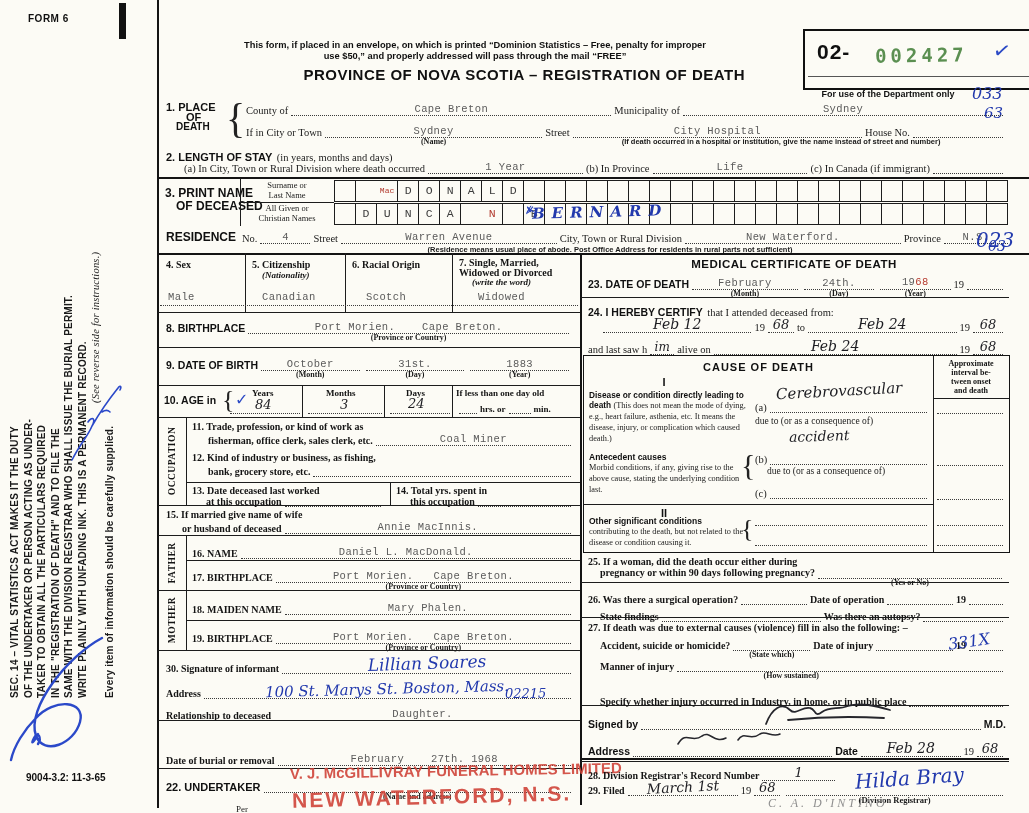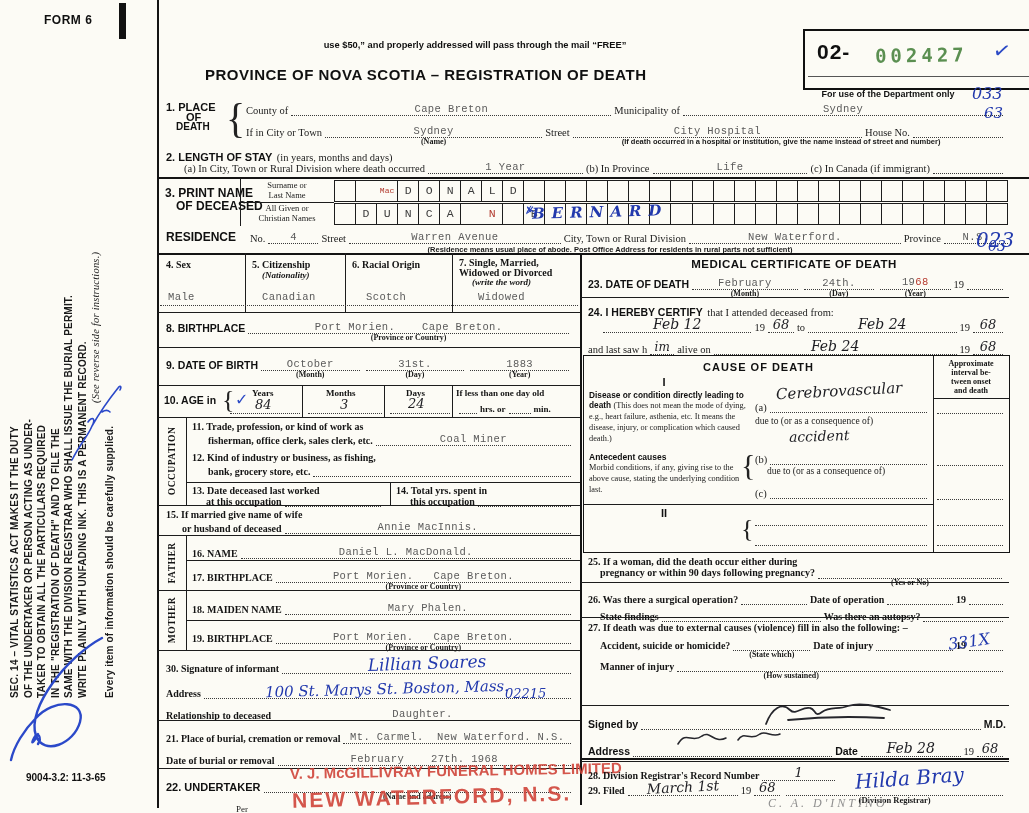--- a/index.html
+++ b/index.html
@@ -58,21 +58,21 @@
         white-space:nowrap;opacity:.9;}
   .brace{font-family:"Liberation Serif",serif;font-weight:200;color:#222;line-height:1;}
   .cap8{font-family:"Liberation Sans",sans-serif;font-weight:bold;font-size:7.5px;color:#181818;white-space:nowrap;}
   .pencil{font-family:Liberation Serif, serif;font-style:italic;color:#8f8f8f;letter-spacing:3px;margin-left:16px;}
 </style>
 </head>
 <body>
 
 <div class="page">
 
-  <div class="abs sansb" style="left:44px;top:13px;font-size:12px;letter-spacing:.5px">FORM 6</div>
+  <div class="abs sansb" style="left:28px;top:13px;font-size:10px;letter-spacing:.5px">FORM 6</div>
   <div class="abs" style="left:119px;top:3px;width:7px;height:36px;background:#111"></div>
 
   <div class="rotwrap">
     <div class="sb ind">SEC. 14 – VITAL STATISTICS ACT MAKES IT THE DUTY</div>
     <div class="sb ind">OF THE UNDERTAKER OR PERSON ACTING AS UNDER-</div>
     <div class="sb ind">TAKER TO OBTAIN ALL THE PARTICULARS REQUIRED</div>
     <div class="sb ind">IN THE "REGISTRATION OF DEATH" AND TO FILE THE</div>
     <div class="sb ind">SAME WITH THE DIVISION REGISTRAR WHO SHALL ISSUE THE BURIAL PERMIT.</div>
     <div class="sb ind">WRITE PLAINLY WITH UNFADING INK. THIS IS A PERMANENT RECORD.</div>
     <div class="sb it">(See reverse side for instructions.)</div>
@@ -85,23 +85,24 @@
 
   <svg class="abs" style="left:4px;top:626px" width="120" height="142" viewBox="0 0 120 142">
     <path d="M98 12 C 64 30, 22 82, 32 110 C 40 130, 70 118, 76 96 C 82 74, 50 72, 32 92 C 20 104, 10 120, 7 134 M34 108 C 30 116, 26 120, 30 112 C 34 104, 38 112, 34 118" fill="none" stroke="#2b49c9" stroke-width="2.4" stroke-linecap="round"></path>
   </svg>
 
   <div class="abs sansb" style="left:26px;top:772px;font-size:10px">9004-3.2: 11-3-65</div>
 
   <div class="vr2" style="left:157px;top:0;height:808px"></div>
 
   <div class="abs sansb" style="left:205px;top:40px;width:540px;text-align:center;font-size:9.3px;line-height:11px">
+    <div>This form, if placed in an envelope, on which is printed “Dominion Statistics – Free, penalty for improper</div>
     <div>use $50,” and properly addressed will pass through the mail “FREE”</div>
   </div>
-  <div class="abs sansb" style="left:205px;top:66px;width:540px;text-align:left;font-size:15px;letter-spacing:.5px">PROVINCE OF NOVA SCOTIA – REGISTRATION OF DEATH</div>
+  <div class="abs sansb" style="left:205px;top:66px;width:540px;text-align:right;font-size:15px;letter-spacing:.5px">PROVINCE OF NOVA SCOTIA – REGISTRATION OF DEATH</div>
 
   <div class="numbox">
     <span class="abs sansb" style="left:12px;top:9px;font-size:21px;letter-spacing:1px">02-</span>
     <span class="abs stampgreen" style="left:70px;top:13px">002427</span>
     <span class="abs chk" style="left:188px;top:8px;font-size:21px;transform:rotate(10deg)">✓</span>
     <div style="position:absolute;left:3px;top:45px;width:226px;height:1px;background:#555"></div>
   </div>
   <div class="abs sansb" style="left:770px;top:89px;width:236px;text-align:center;font-size:9px">For use of the Department only</div>
   <span class="abs hwb" style="left:972px;top:84px;font-size:16px">033</span>
   <span class="abs hwb" style="left:984px;top:104px;font-size:15px">63</span>
@@ -230,21 +231,21 @@
       <div class="cell"></div>
       <div class="cell"></div>
       <div class="cell"></div>
       <div class="cell"></div>
       <div class="cell"></div>
     </div>
   <span class="abs hwb" style="left:532px;top:203px;font-size:15px;font-weight:bold;letter-spacing:7px;transform:rotate(-1.5deg)">BERNARD</span>
 
   <div class="fline" style="left:166px;top:228px;width:845px;height:16px">
     <span class="sansb" style="font-size:12px">RESIDENCE</span>
-    <span class="ser" style="margin-left:14px">No.</span>
+    <span class="ser" style="margin-left:6px">No.</span>
     <span class="fl fx" style="width:50px">
         <span class="en ty">4</span>
       </span>
     <span class="ser">Street</span>
     <span class="fl" style="flex:1.4">
         <span class="en ty">Warren Avenue</span>
       </span>
     <span class="ser">City, Town or Rural Division</span>
     <span class="fl" style="flex:1.4">
         <span class="en ty">New Waterford.</span>
@@ -418,26 +419,20 @@
   </div>
   <span class="abs hwb" style="left:505px;top:686px;font-size:13px">02215</span>
   <div class="fline" style="left:166px;top:707px;width:408px;height:14px">
     <span class="serb">Relationship to deceased</span>
     <span class="fl">
         <span class="en ty">Daughter.</span>
       </span>
   </div>
   <div class="hr" style="left:158px;top:720px;width:422px"></div>
 
-  <div class="fline" style="left:166px;top:730px;width:408px;height:14px">
-    <span class="serb">21. Place of burial, cremation or removal</span>
-    <span class="fl">
-        <span class="en ty">Mt. Carmel.  New Waterford. N.S.</span>
-      </span>
-  </div>
   <div class="fline" style="left:166px;top:752px;width:408px;height:14px">
     <span class="serb">Date of burial or removal</span>
     <span class="fl">
         <span class="en ty">February    27th. 1968</span>
       </span>
   </div>
   <div class="hr" style="left:158px;top:768px;width:422px"></div>
 
   <div class="fline" style="left:166px;top:779px;width:408px;height:14px">
     <span class="sansb" style="font-size:11px">22. UNDERTAKER</span>
@@ -540,20 +535,24 @@
       <span class="ser">(b)</span>
       <span class="fl"></span>
     </div>
     <div class="abs ser" style="left:183px;top:110px;font-size:9.5px">due to (or as a consequence of)</div>
     <div class="fline" style="left:171px;top:130px;width:175px;height:13px">
       <span class="ser">(c)</span>
       <span class="fl"></span>
     </div>
     <div class="hr" style="left:0;top:148px;width:349px"></div>
     <div class="abs sansb" style="left:60px;top:151px;width:40px;text-align:center;font-size:11px">II</div>
+    <div class="abs" style="left:5px;top:160px;width:160px;font-size:8.3px;line-height:10px">
+      <div class="sansb" style="font-size:8.5px">Other significant conditions</div>
+      <span class="ser" style="font-size:8.3px">contributing to the death, but not related to the disease or condition causing it.</span>
+    </div>
     <div class="abs brace" style="left:157px;top:160px;font-size:26px">{</div>
     <div class="dot" style="left:171px;top:168px;width:172px"></div>
     <div class="dot" style="left:171px;top:188px;width:172px"></div>
     <div class="dot" style="left:353px;top:56px;width:66px"></div>
     <div class="dot" style="left:353px;top:108px;width:66px"></div>
     <div class="dot" style="left:353px;top:142px;width:66px"></div>
     <div class="dot" style="left:353px;top:168px;width:66px"></div>
     <div class="dot" style="left:353px;top:188px;width:66px"></div>
   </div>
 
@@ -593,20 +592,24 @@
     <span class="serb">19</span>
     <span class="fl fx" style="width:34px"></span>
   </div>
   <span class="abs hwb" style="left:948px;top:632px;font-size:16px;transform:rotate(-8deg)">331X</span>
   <div class="fline" style="left:600px;top:658px;width:406px;height:14px">
     <span class="serb">Manner of injury</span>
     <span class="fl">
       <span class="cap ser" style="font-size:8px;left:35%">(How sustained)</span>
     </span>
   </div>
+  <div class="fline" style="left:600px;top:693px;width:406px;height:14px">
+    <span class="serb">Specify whether injury occurred in Industry, in home, or in public place</span>
+    <span class="fl"></span>
+  </div>
   <div class="hr" style="left:581px;top:705px;width:428px"></div>
 
   <div class="fline" style="left:588px;top:716px;width:418px;height:14px">
     <span class="sansb" style="font-size:10.5px">Signed by</span>
     <span class="fl"></span>
     <span class="sansb" style="font-size:10.5px">M.D.</span>
   </div>
   <svg class="abs" style="left:760px;top:698px" width="140" height="32" viewBox="0 0 140 32">
     <path d="M6 26 C 12 10, 22 4, 30 12 C 36 18, 42 8, 50 10 C 56 11, 54 20, 62 14 C 70 8, 78 12, 88 8 C 100 4, 116 8, 130 12 M28 22 c 20 -2 60 -4 96 -2" fill="none" stroke="#26262c" stroke-width="1.8" stroke-linecap="round"></path>
   </svg>

